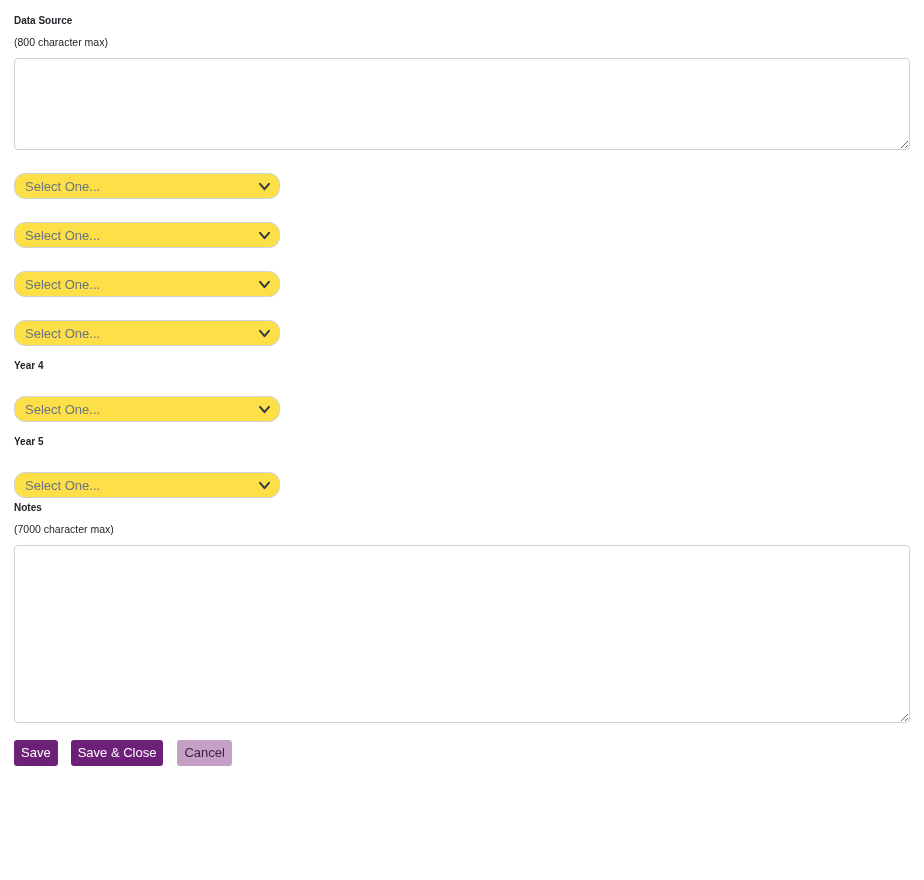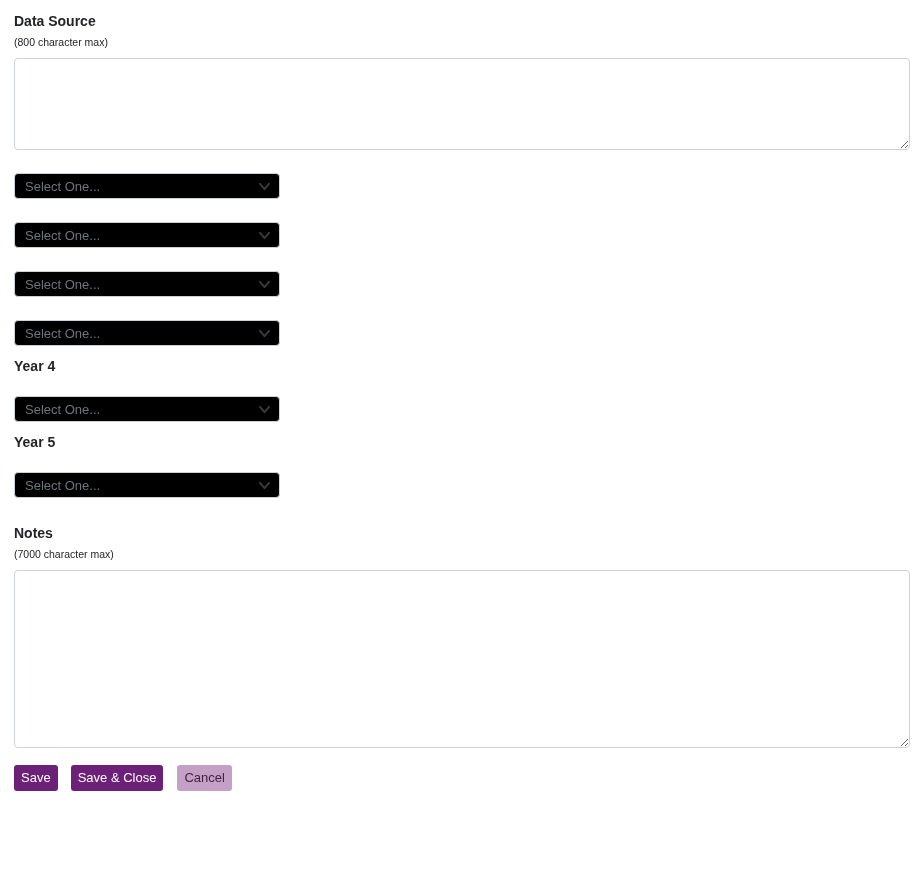--- a/index.html
+++ b/index.html
@@ -5,21 +5,21 @@
   * { box-sizing: border-box; }
   html, body { margin: 0; padding: 0; background: #ffffff; }
   body {
     width: 924px; height: 880px;
     font-family: "Liberation Sans", sans-serif;
     color: #212529;
     padding: 14px;
   }
   .field-label {
     display: block;
-    font-size: 14px;
+    font-size: 10px;
     font-weight: 700;
     line-height: 14px;
     color: #212529;
   }
   .field-hint {
     font-size: 10.5px;
     color: #212529;
     margin-top: 9px;
     line-height: 11px;
   }
@@ -49,37 +49,37 @@
     margin-top: 23px;
   }
   select {
     appearance: none;
     -webkit-appearance: none;
     width: 266px;
     height: 26px;
     font-family: "Liberation Sans", sans-serif;
     font-size: 13px;
     color: #6c757d;
-    background: #000000;
+    background: #fde047;
     border: 1px solid #ccd2da;
-    border-radius: 4px;
+    border-radius: 11px;
     padding: 0 28px 0 10px;
     outline: none;
   }
   .chevron {
     position: absolute;
     right: 9px;
     top: 50%;
     margin-top: -4px;
     width: 13px;
     height: 9px;
     pointer-events: none;
   }
 
-  .notes-label { margin-top: 28px; }
+  .notes-label { margin-top: 3px; }
 
   .button-row {
     margin-top: 17px;
     display: flex;
     gap: 13px;
     align-items: center;
   }
   .btn {
     font-family: "Liberation Sans", sans-serif;
     font-size: 13px;

